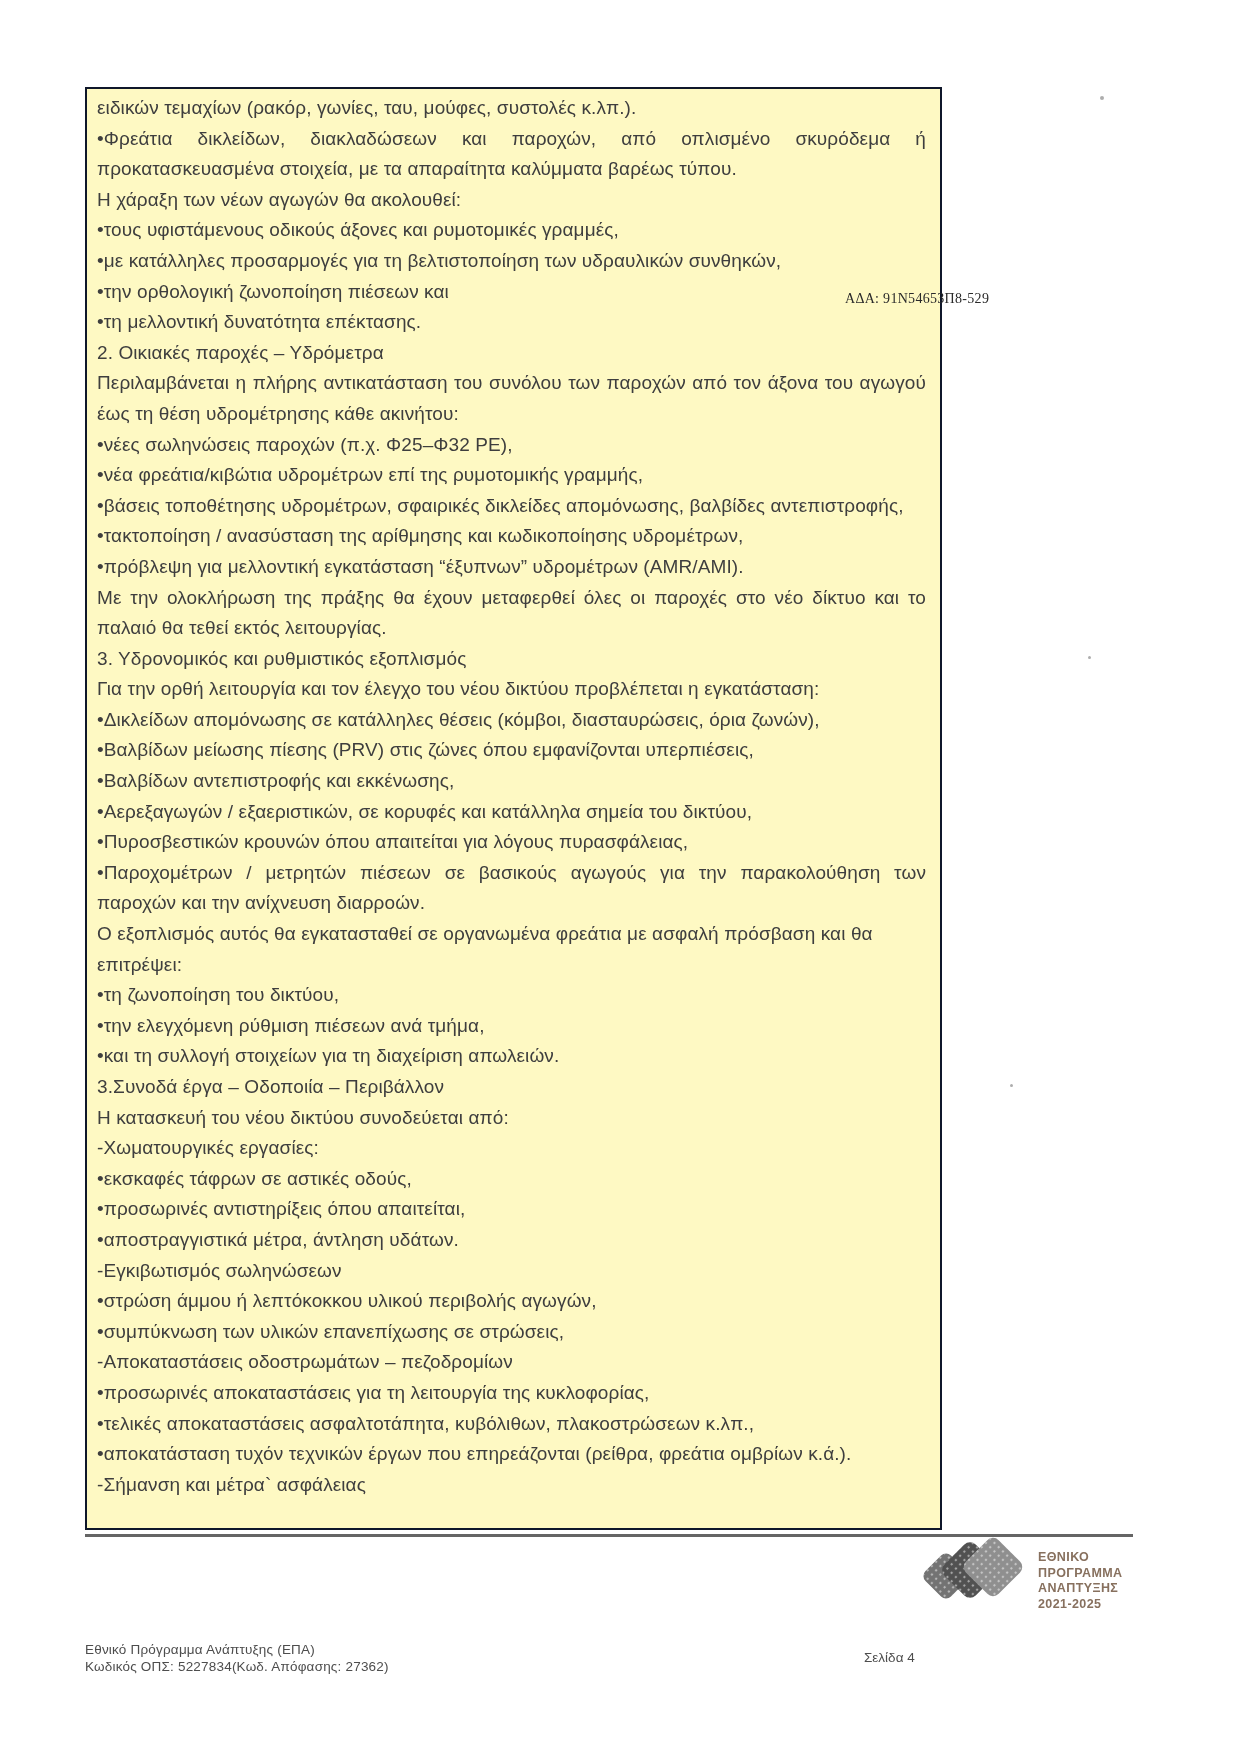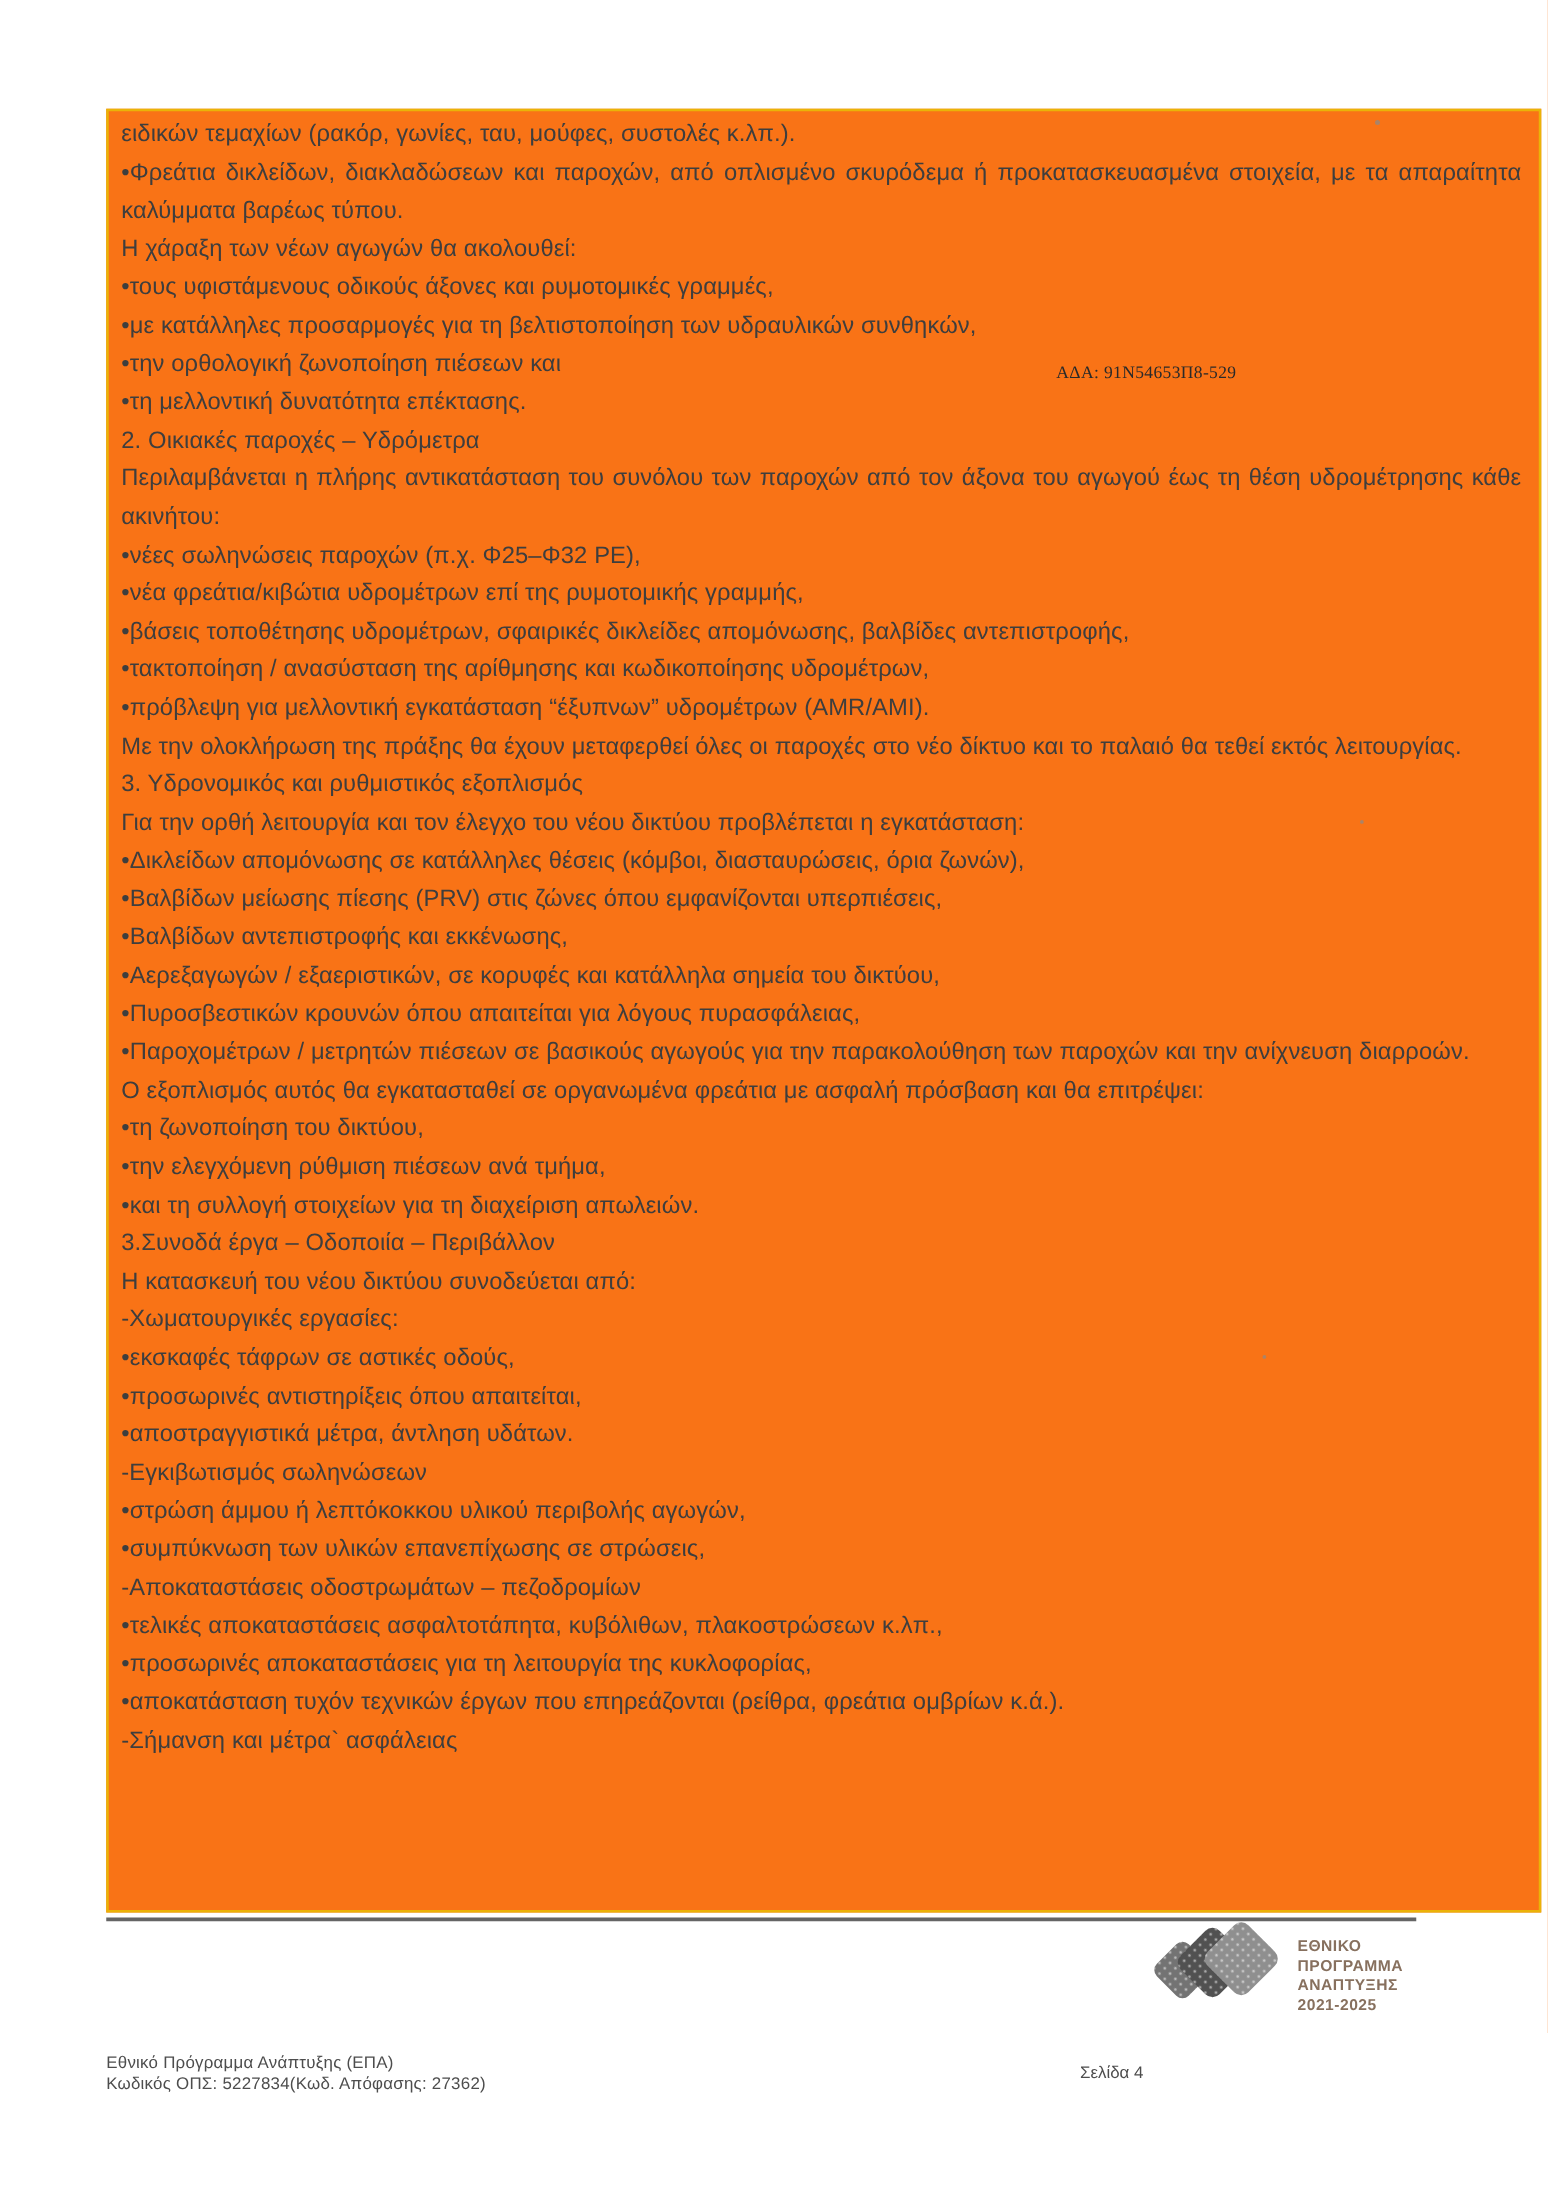--- a/index.html
+++ b/index.html
@@ -6,25 +6,25 @@
   .page{
     position:relative;
     width:1238px;height:1753px;
     background:#ffffff;
     font-family:"Liberation Sans", sans-serif;
     overflow:hidden;
   }
   .doc-box{
     position:absolute;
     left:85px;top:87px;
-    width:1148px;height:1443px;
-    border:2px solid #eab308;
+    width:857px;height:1443px;
+    border:2px solid #0f172a;
     box-sizing:border-box;
     padding:4px 14px 0 10px;
-    background:#f97316;
+    background:#fef9c3;
   }
   .doc-box .line{
     font-size:19px;
     line-height:30.6px;
     color:#3e3e3e;
     letter-spacing:0.1px;
     white-space:normal;
   }
   .doc-box .line.justify{
     text-align:justify;
@@ -115,22 +115,22 @@
       <div class="line">3.Συνοδά έργα – Οδοποιία – Περιβάλλον</div>
       <div class="line">Η κατασκευή του νέου δικτύου συνοδεύεται από:</div>
       <div class="line">-Χωματουργικές εργασίες:</div>
       <div class="line">•εκσκαφές τάφρων σε αστικές οδούς,</div>
       <div class="line">•προσωρινές αντιστηρίξεις όπου απαιτείται,</div>
       <div class="line">•αποστραγγιστικά μέτρα, άντληση υδάτων.</div>
       <div class="line">-Εγκιβωτισμός σωληνώσεων</div>
       <div class="line">•στρώση άμμου ή λεπτόκοκκου υλικού περιβολής αγωγών,</div>
       <div class="line">•συμπύκνωση των υλικών επανεπίχωσης σε στρώσεις,</div>
       <div class="line">-Αποκαταστάσεις οδοστρωμάτων – πεζοδρομίων</div>
+      <div class="line">•προσωρινές αποκαταστάσεις για τη λειτουργία της κυκλοφορίας,</div>
       <div class="line">•τελικές αποκαταστάσεις ασφαλτοτάπητα, κυβόλιθων, πλακοστρώσεων κ.λπ.,</div>
-      <div class="line">•προσωρινές αποκαταστάσεις για τη λειτουργία της κυκλοφορίας,</div>
       <div class="line">•αποκατάσταση τυχόν τεχνικών έργων που επηρεάζονται (ρείθρα, φρεάτια ομβρίων κ.ά.).</div>
       <div class="line">-Σήμανση και μέτρα` ασφάλειας</div>
     </div>
   <div class="box-underline"></div>
 
   <div class="ada-stamp">ΑΔΑ: 91Ν54653Π8-529</div>
 
   <div class="logo-block">
     <svg class="logo-mark" width="104" height="96" viewBox="0 0 104 96">
       <defs>

